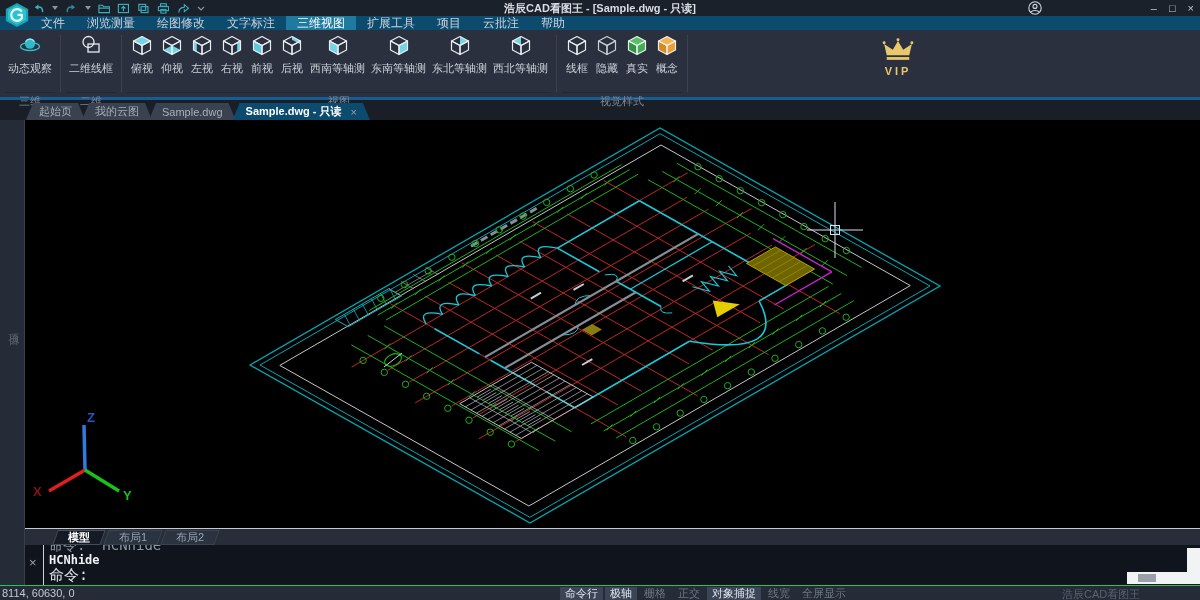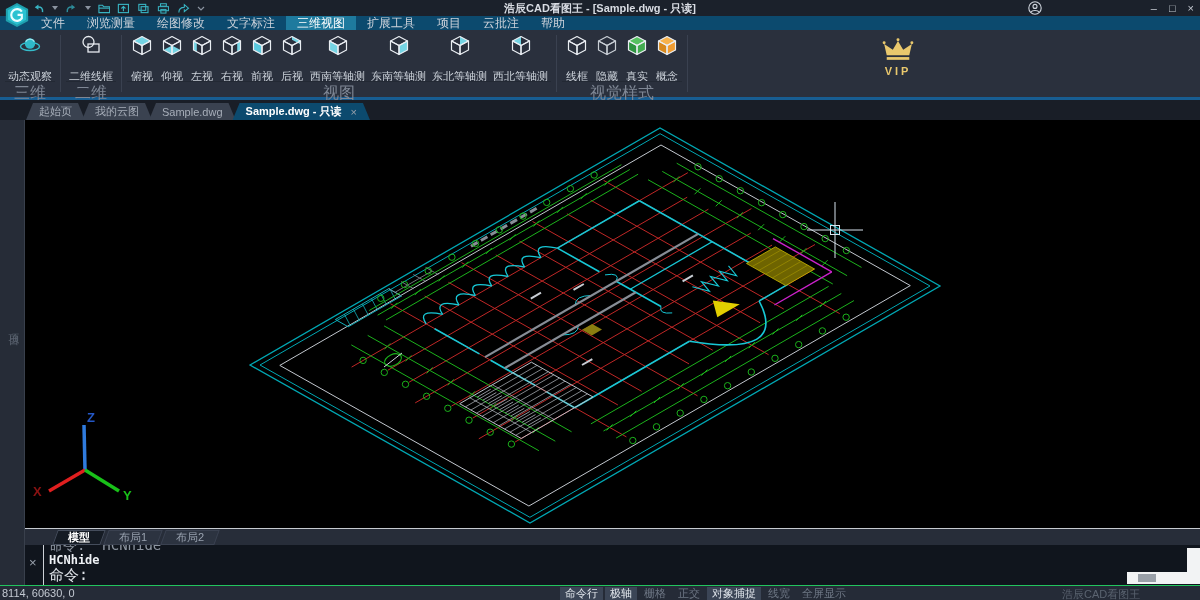--- a/index.html
+++ b/index.html
@@ -24,22 +24,22 @@
   .mitem{font-size:12px;line-height:14px;color:#cdd2da;padding:0 11px;white-space:nowrap;cursor:default;}
   .mitem.active{background:#1e7a9e;color:#fff;}
 
   
   .ribbon{height:70px;background:#2a303d;border-bottom:3px solid #175d92;display:flex;
     align-items:stretch;position:relative;flex:none;}
   .rgroup{display:flex;flex-direction:column;padding:2px 5px 0;}
   .rtools{display:flex;align-items:flex-start;height:48px;}
   .rtool{display:flex;flex-direction:column;align-items:center;padding:1px 3px;cursor:default;}
   .rtool svg{width:24px;height:24px;display:block;}
-  .rlbl{font-size:11px;color:#ccd2da;white-space:nowrap;margin-top:12px;}
-  .rglabel{text-align:center;font-size:16px;color:#7f8795;border-top:1px solid #232934;padding-top:1px;margin-top:1px;}
+  .rlbl{font-size:11px;color:#ccd2da;white-space:nowrap;margin-top:4px;}
+  .rglabel{text-align:center;font-size:11px;color:#7f8795;border-top:1px solid #232934;padding-top:1px;margin-top:15px;}
   .rsep{width:1px;background:#3a4150;margin:5px 0;}
   .vip{position:absolute;left:875px;top:8px;width:46px;text-align:center;cursor:default;}
   .vip svg{width:38px;height:26px;display:block;margin:0 auto;}
   .vip-lbl{font-size:11px;font-weight:bold;letter-spacing:3px;color:#e9c86d;margin-top:1px;}
 
   
   .doctabbar{height:20px;background:#191e27;display:flex;align-items:flex-end;padding:12px 0 0 26px;flex:none;}
   .dtab{height:17px;display:flex;align-items:center;padding:0 13px;margin-right:-3px;
     clip-path:polygon(7px 0,calc(100% - 7px) 0,100% 100%,0 100%);
     background:#3a4250;color:#a7aeb9;font-size:11px;white-space:nowrap;cursor:default;}

